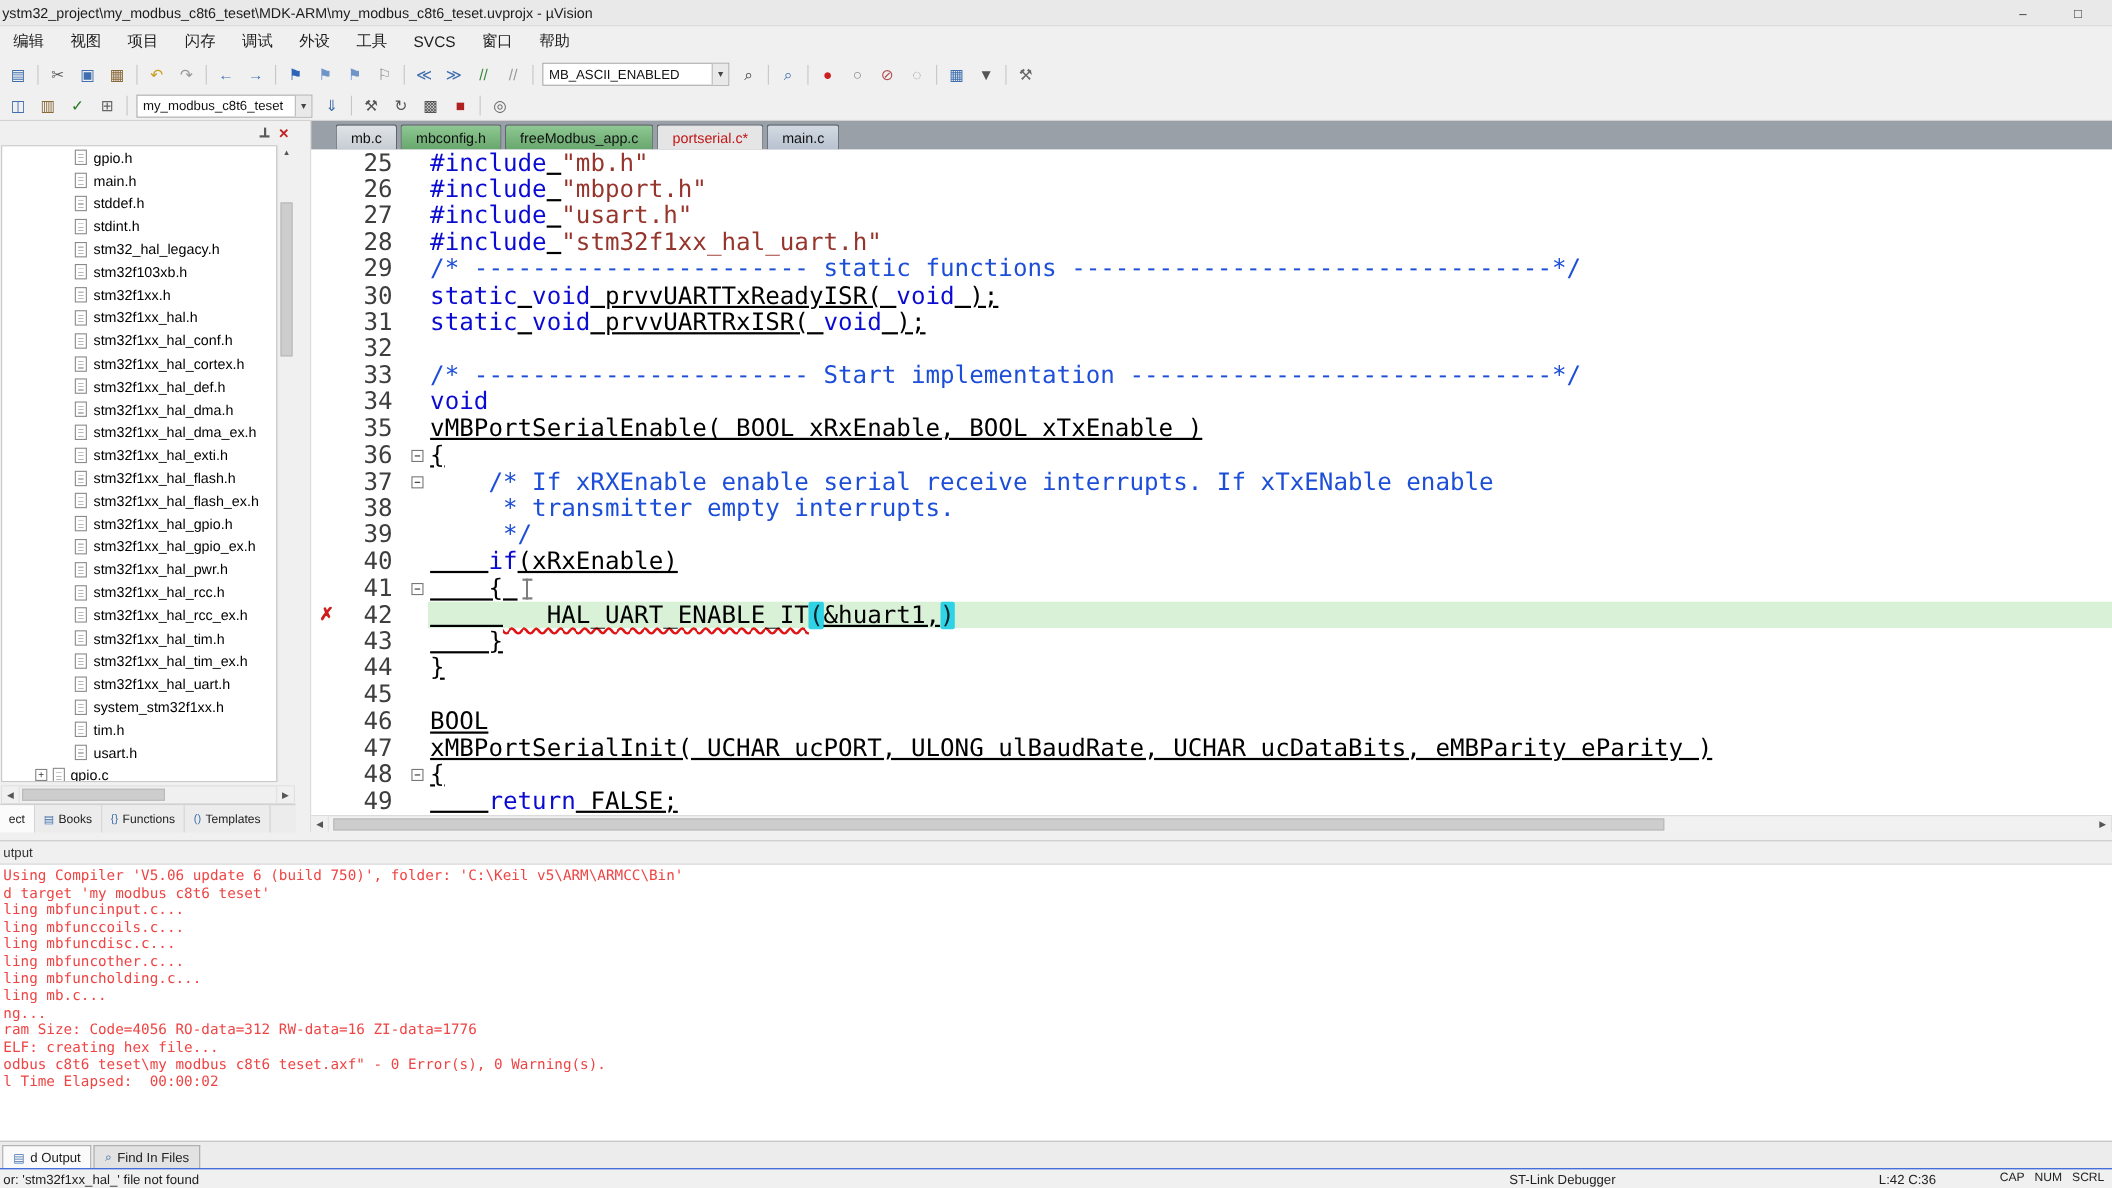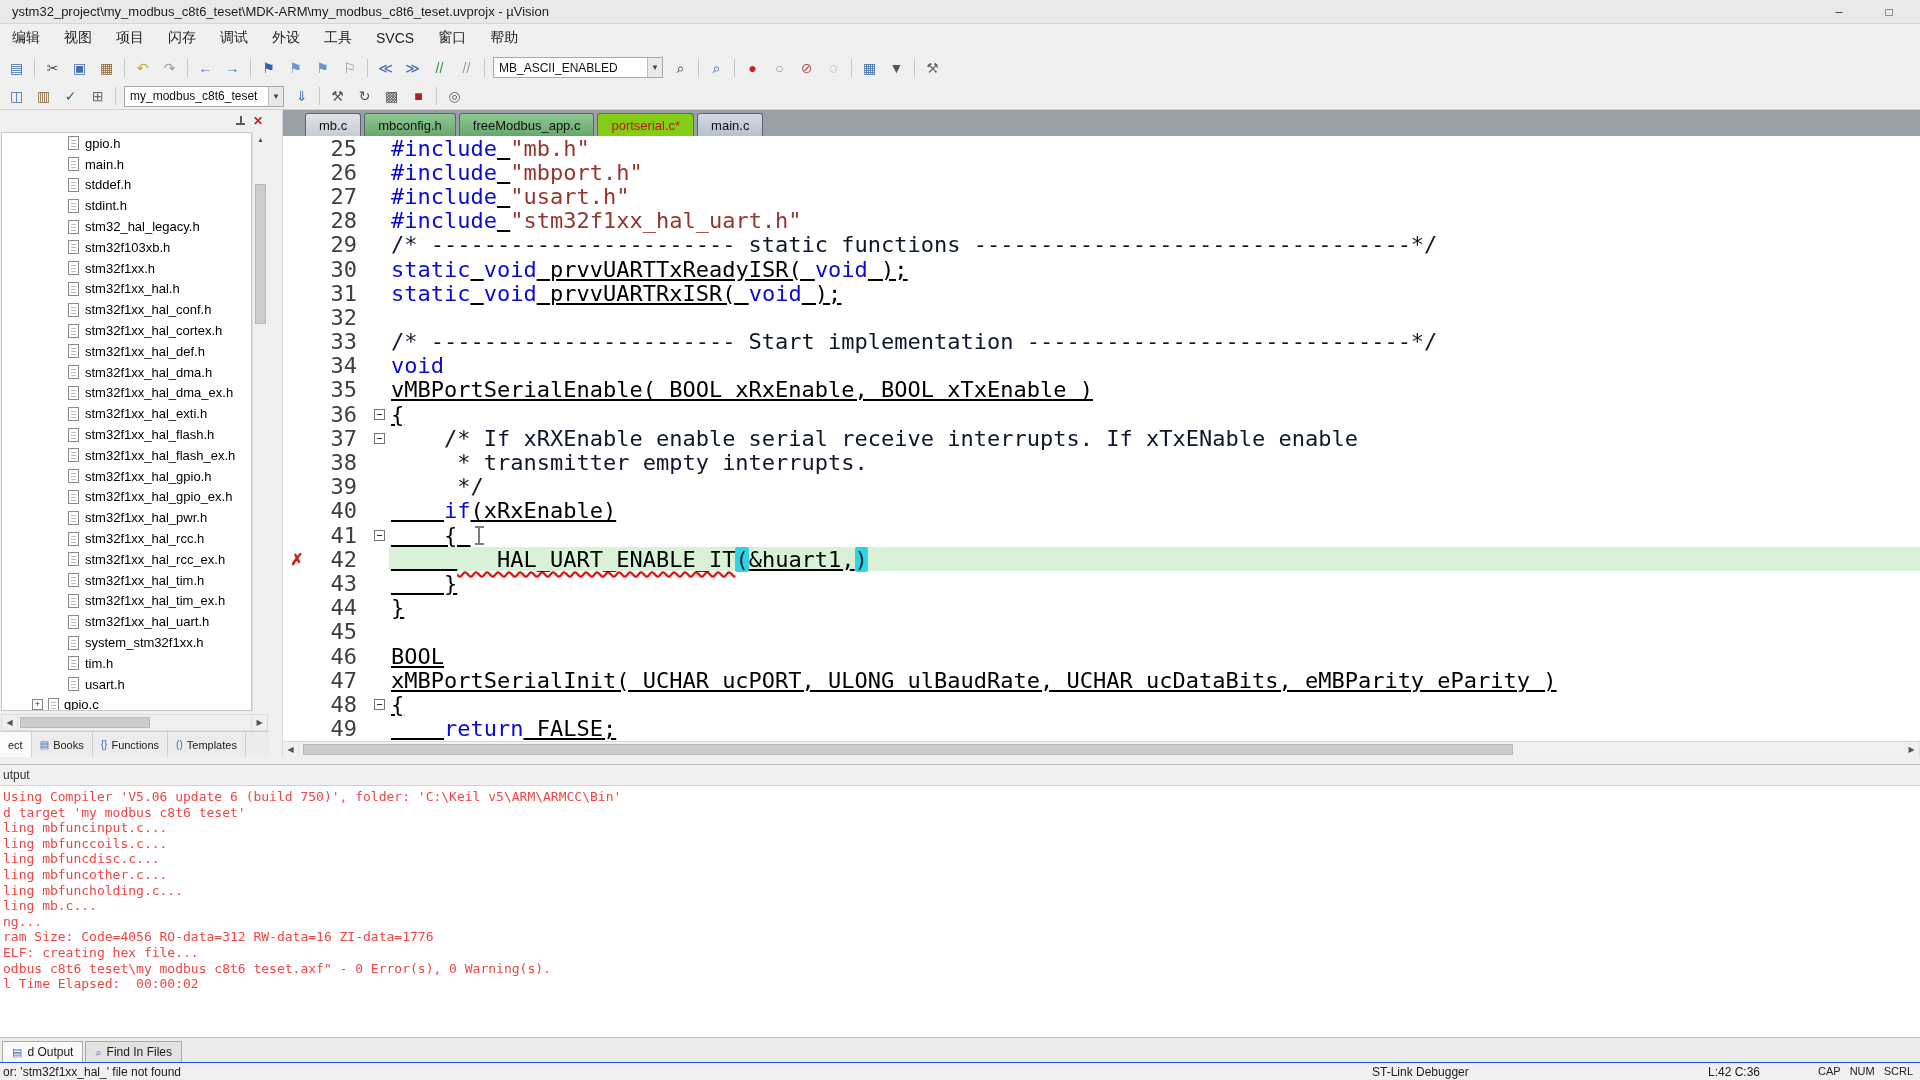--- a/index.html
+++ b/index.html
@@ -1,21 +1,21 @@
 <!DOCTYPE html>
 <html><head>
 <meta charset="utf-8">
 <style>
   *{margin:0;padding:0;box-sizing:border-box;}
   html,body{width:1920px;height:1080px;overflow:hidden;}
   body{font-family:"Liberation Sans",sans-serif;background:#f0f0f0;position:relative;color:#222;}
 
   
   #titlebar{position:absolute;left:0;top:0;width:1920px;height:24px;background:#e9e9e9;border-bottom:1px solid #d6d6d6;display:flex;align-items:center;}
-  #titletext{font-size:13px;color:#1c1c1c;padding-left:12px;white-space:nowrap;}
+  #titletext{font-size:13px;color:#1c1c1c;padding-left:2px;white-space:nowrap;}
   .winbtn{position:absolute;top:0;width:34px;height:24px;display:flex;align-items:center;justify-content:center;font-size:12px;color:#333;}
   #btn-min{left:1822px;} #btn-max{left:1872px;}
 
   
   #menubar{position:absolute;left:0;top:24px;width:1920px;height:28px;background:#f0f0f0;display:flex;align-items:center;font-size:14px;}
   .mitem{padding:0 12px;height:100%;display:flex;align-items:center;color:#1d1d1d;}
 
   
   .toolbar{position:absolute;left:0;width:1920px;background:#f0f0f0;display:flex;align-items:center;padding:0 4px;gap:2px;}
   #toolbar1{top:52px;height:31px;}
@@ -56,36 +56,36 @@
   .pticon{font-size:10px;color:#3f6fae;}
 
   
   #vsplit{position:absolute;left:269px;top:110px;width:14px;height:647px;background:#f0f0f0;border-right:1px solid #d8d8d8;}
 
   
   #edtabs{position:absolute;left:283px;top:110px;right:0;height:26px;background:#99a0a8;display:flex;align-items:flex-end;padding-left:22px;overflow:hidden;}
   .etab{height:23px;margin-right:3px;padding:0 13px;display:flex;align-items:center;font-size:13px;border:1px solid #5f656d;border-bottom:none;border-radius:3px 3px 0 0;color:#101010;white-space:nowrap;}
   .etab.gray{background:linear-gradient(#e0e4e8,#c6ccd3);}
   .etab.green{background:linear-gradient(#8fc893,#67a76d);}
-  .etab.active{background:#84cc16;color:#c11616;}
+  .etab.active{background:#e5e5e5;color:#c11616;}
   .etab.blue{background:linear-gradient(#d3dae3,#b7c1cf);}
 
   #codearea{position:absolute;left:283px;top:136px;right:0;height:605px;background:#fff;overflow:hidden;}
   .crow{display:flex;height:24.2px;align-items:center;font-family:"DejaVu Sans Mono",monospace;font-size:22px;white-space:pre;}
   .cmark{width:28px;text-align:center;color:#cf1d1d;font-weight:bold;font-size:16px;font-family:"Liberation Sans",sans-serif;flex:0 0 auto;}
   .clnum{width:58px;text-align:right;padding-right:12px;color:#3e3e3e;flex:0 0 auto;}
   .cfold{width:20px;display:flex;align-items:center;justify-content:center;flex:0 0 auto;}
   .fbox{display:inline-block;width:11px;height:11px;border:1px solid #777;background:#fff;position:relative;}
   .fbox::after{content:"";position:absolute;left:2px;right:2px;top:4px;height:1px;background:#333;}
   .ctext{flex:1;height:100%;display:flex;align-items:center;padding-left:2px;}
   .crow.hl .ctext{background:#d9f1d7;}
   .ctext span{white-space:pre;}
   .tk-kw{color:#0a0ad2;}
   .tk-str{color:#96352c;}
-  .tk-com{color:#0f172a;}
+  .tk-com{color:#1d4ed8;}
   .tk-txt{color:#000;text-decoration:underline;}
   .tk-u{text-decoration:underline;text-decoration-style:wavy;text-decoration-color:#e01414;text-underline-offset:4px;color:#000;}
   .tk-hl{background:#30d2e6;border-radius:2px;color:#00232a;}
   .tk-cursor{display:inline-block;width:9px;height:19px;margin-left:5px;position:relative;
     background:linear-gradient(to right,transparent 3px,#7d7d7d 3px,#7d7d7d 5px,transparent 5px);}
   .tk-cursor::before{content:"";position:absolute;left:0;right:0;top:0;height:2px;background:#7d7d7d;}
   .tk-cursor::after{content:"";position:absolute;left:0;right:0;bottom:0;height:2px;background:#7d7d7d;}
 
   #edhscroll{position:absolute;left:283px;right:0;top:741px;height:16px;background:#f1f1f1;border-top:1px solid #d9d9d9;}
   #edhthumb{left:20px;width:1210px;}

